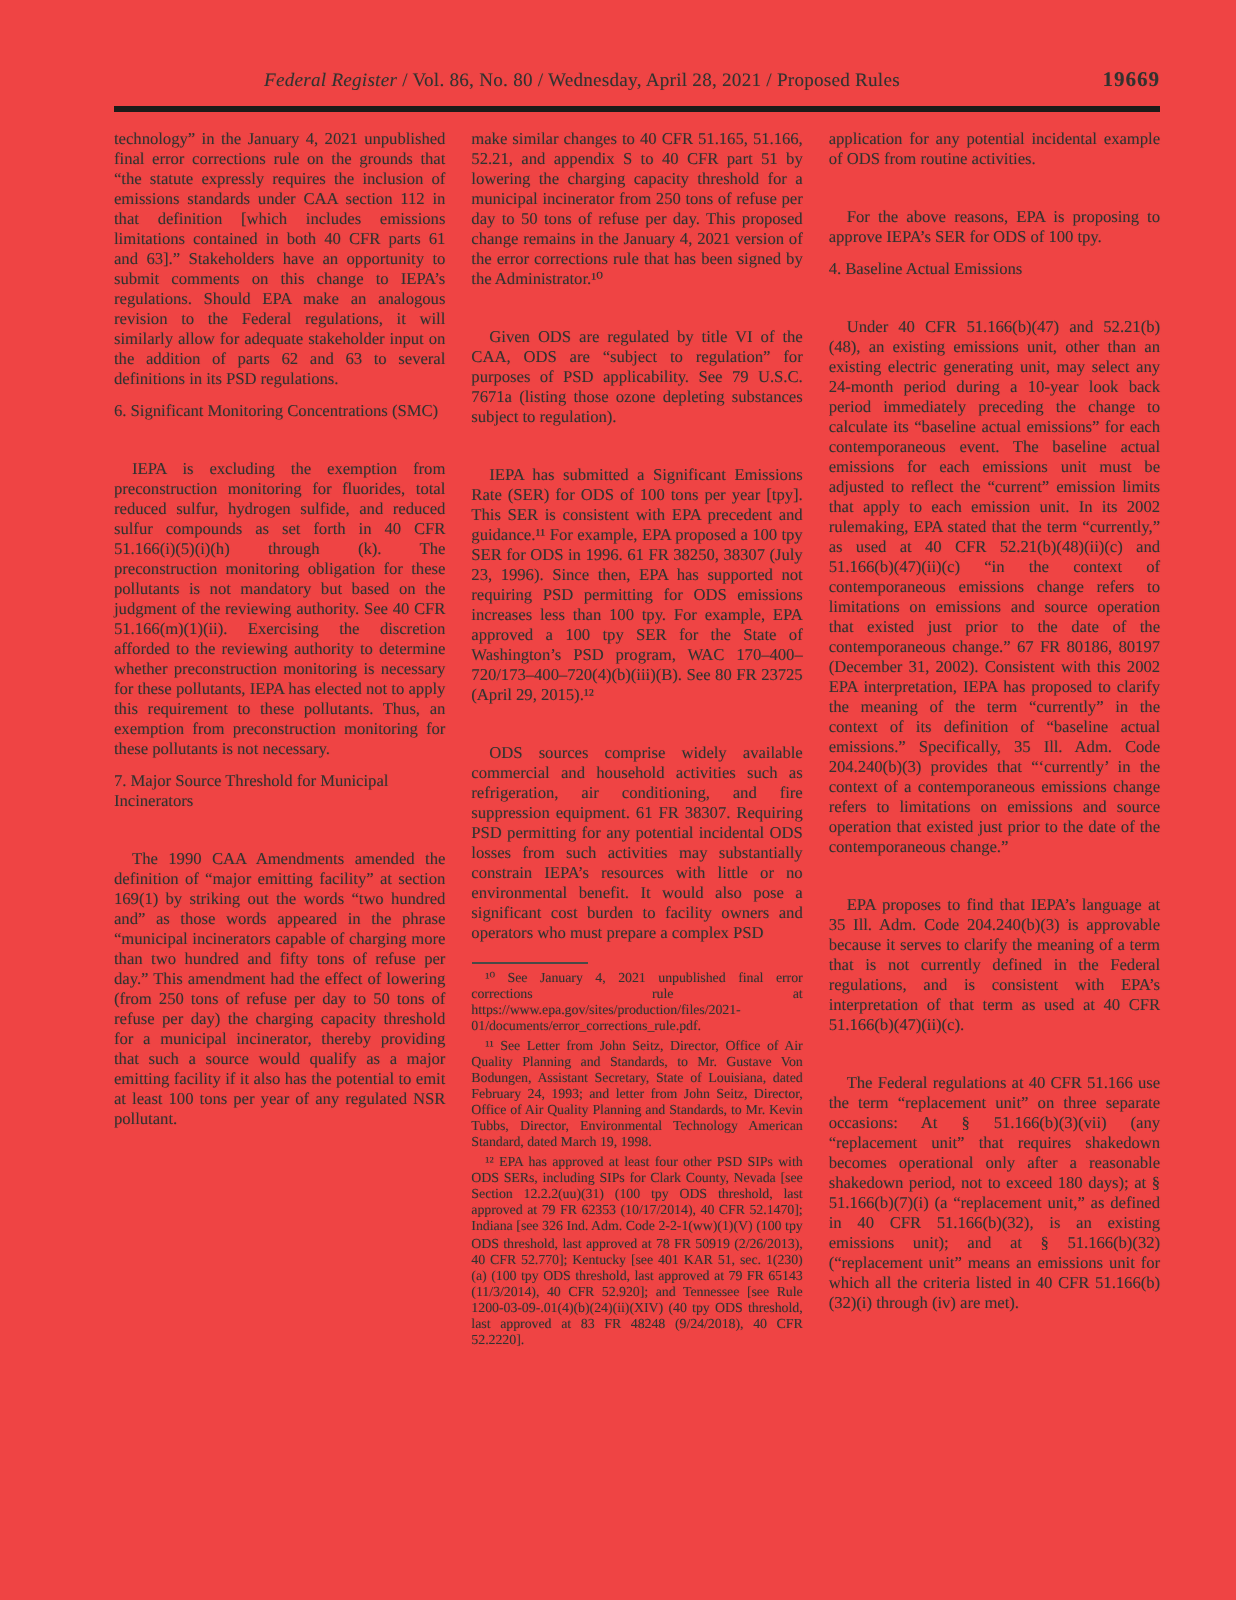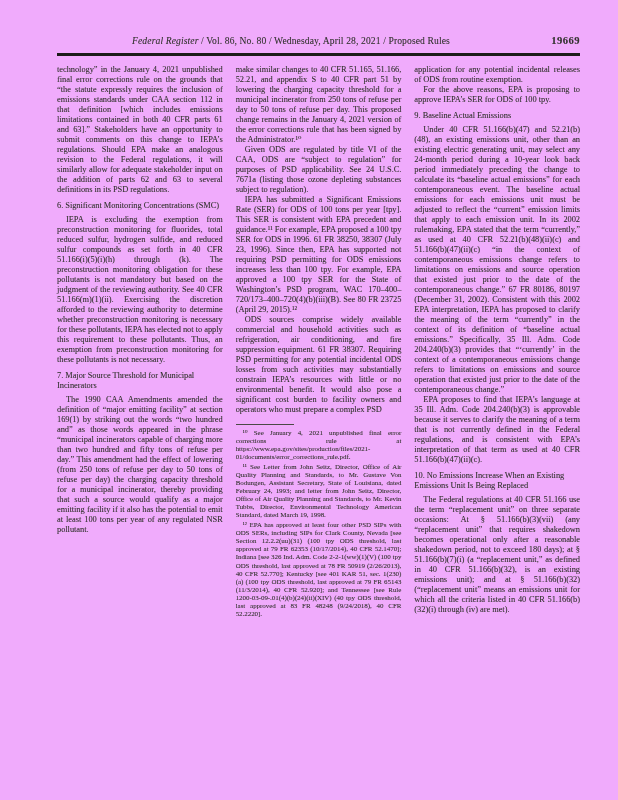--- a/index.html
+++ b/index.html
@@ -4,21 +4,21 @@
 <style>
   html, body { margin: 0; padding: 0; }
   body {
     width: 618px; height: 800px;
     background: #eeeeec;
     font-family: "Liberation Serif", "DejaVu Serif", serif;
   }
   .page {
     position: relative;
     width: 618px; height: 800px;
-    background: #f0abfc;
+    background: #ef4444;
     overflow: hidden;
     color: #33322f;
     text-shadow: 0.2px 0.2px 0.35px rgba(70,68,64,0.35);
   }
   .running-head {
     position: absolute;
     top: 36px; left: 57px; right: 38px;
     height: 14px;
     font-size: 9.5px;
     letter-spacing: 0.15px;
@@ -49,21 +49,21 @@
     display: flex;
     gap: 13px;
   }
   .col { flex: 1 1 0; min-width: 0; }
   .para {
     margin: 0;
     font-size: 8.3px;
     line-height: 10px;
     text-align: justify;
   }
-  .para.ind { text-indent: 9px; }
+  .para.ind { text-indent: 9px; margin-top: 19px; }
   .subhead {
     margin: 6px 0 4px 0;
     font-size: 8.3px;
     line-height: 10px;
     font-weight: normal;
     text-align: left;
   }
   .fnrule {
     width: 58px;
     height: 0;
@@ -95,32 +95,31 @@
   <div class="columns">
     <div class="col">
         <p class="para">technology” in the January 4, 2021 unpublished final error corrections rule on the grounds that “the statute expressly requires the inclusion of emissions standards under CAA section 112 in that definition [which includes emissions limitations contained in both 40 CFR parts 61 and 63].” Stakeholders have an opportunity to submit comments on this change to IEPA’s regulations. Should EPA make an analogous revision to the Federal regulations, it will similarly allow for adequate stakeholder input on the addition of parts 62 and 63 to several definitions in its PSD regulations.</p>
         <h4 class="subhead">6. Significant Monitoring Concentrations (SMC)</h4>
         <p class="para ind">IEPA is excluding the exemption from preconstruction monitoring for fluorides, total reduced sulfur, hydrogen sulfide, and reduced sulfur compounds as set forth in 40 CFR 51.166(i)(5)(i)(h) through (k). The preconstruction monitoring obligation for these pollutants is not mandatory but based on the judgment of the reviewing authority. See 40 CFR 51.166(m)(1)(ii). Exercising the discretion afforded to the reviewing authority to determine whether preconstruction monitoring is necessary for these pollutants, IEPA has elected not to apply this requirement to these pollutants. Thus, an exemption from preconstruction monitoring for these pollutants is not necessary.</p>
         <h4 class="subhead">7. Major Source Threshold for Municipal Incinerators</h4>
         <p class="para ind">The 1990 CAA Amendments amended the definition of “major emitting facility” at section 169(1) by striking out the words “two hundred and” as those words appeared in the phrase “municipal incinerators capable of charging more than two hundred and fifty tons of refuse per day.” This amendment had the effect of lowering (from 250 tons of refuse per day to 50 tons of refuse per day) the charging capacity threshold for a municipal incinerator, thereby providing that such a source would qualify as a major emitting facility if it also has the potential to emit at least 100 tons per year of any regulated NSR pollutant.</p>
       </div>
     <div class="col">
         <p class="para">make similar changes to 40 CFR 51.165, 51.166, 52.21, and appendix S to 40 CFR part 51 by lowering the charging capacity threshold for a municipal incinerator from 250 tons of refuse per day to 50 tons of refuse per day. This proposed change remains in the January 4, 2021 version of the error corrections rule that has been signed by the Administrator.¹⁰</p>
-        <p class="para ind">Given ODS are regulated by title VI of the CAA, ODS are “subject to regulation” for purposes of PSD applicability. See 24 U.S.C. 7671a (listing those ozone depleting substances subject to regulation).</p>
+        <p class="para ind">Given ODS are regulated by title VI of the CAA, ODS are “subject to regulation” for purposes of PSD applicability. See 79 U.S.C. 7671a (listing those ozone depleting substances subject to regulation).</p>
         <p class="para ind">IEPA has submitted a Significant Emissions Rate (SER) for ODS of 100 tons per year [tpy]. This SER is consistent with EPA precedent and guidance.¹¹ For example, EPA proposed a 100 tpy SER for ODS in 1996. 61 FR 38250, 38307 (July 23, 1996). Since then, EPA has supported not requiring PSD permitting for ODS emissions increases less than 100 tpy. For example, EPA approved a 100 tpy SER for the State of Washington’s PSD program, WAC 170–400–720/173–400–720(4)(b)(iii)(B). See 80 FR 23725 (April 29, 2015).¹²</p>
         <p class="para ind">ODS sources comprise widely available commercial and household activities such as refrigeration, air conditioning, and fire suppression equipment. 61 FR 38307. Requiring PSD permitting for any potential incidental ODS losses from such activities may substantially constrain IEPA’s resources with little or no environmental benefit. It would also pose a significant cost burden to facility owners and operators who must prepare a complex PSD</p>
         <div class="fnrule"></div>
         <p class="footnote">¹⁰ See January 4, 2021 unpublished final error corrections rule at https://www.epa.gov/sites/production/files/2021-01/documents/error_corrections_rule.pdf.</p>
         <p class="footnote">¹¹ See Letter from John Seitz, Director, Office of Air Quality Planning and Standards, to Mr. Gustave Von Bodungen, Assistant Secretary, State of Louisiana, dated February 24, 1993; and letter from John Seitz, Director, Office of Air Quality Planning and Standards, to Mr. Kevin Tubbs, Director, Environmental Technology American Standard, dated March 19, 1998.</p>
         <p class="footnote">¹² EPA has approved at least four other PSD SIPs with ODS SERs, including SIPs for Clark County, Nevada [see Section 12.2.2(uu)(31) (100 tpy ODS threshold, last approved at 79 FR 62353 (10/17/2014), 40 CFR 52.1470]; Indiana [see 326 Ind. Adm. Code 2-2-1(ww)(1)(V) (100 tpy ODS threshold, last approved at 78 FR 50919 (2/26/2013), 40 CFR 52.770]; Kentucky [see 401 KAR 51, sec. 1(230)(a) (100 tpy ODS threshold, last approved at 79 FR 65143 (11/3/2014), 40 CFR 52.920]; and Tennessee [see Rule 1200-03-09-.01(4)(b)(24)(ii)(XIV) (40 tpy ODS threshold, last approved at 83 FR 48248 (9/24/2018), 40 CFR 52.2220].</p>
       </div>
     <div class="col">
-        <p class="para">application for any potential incidental releases of ODS from routine exemption.</p>
+        <p class="para">application for any potential incidental example of ODS from routine activities.</p>
         <p class="para ind">For the above reasons, EPA is proposing to approve IEPA’s SER for ODS of 100 tpy.</p>
-        <h4 class="subhead">9. Baseline Actual Emissions</h4>
+        <h4 class="subhead">4. Baseline Actual Emissions</h4>
         <p class="para ind">Under 40 CFR 51.166(b)(47) and 52.21(b)(48), an existing emissions unit, other than an existing electric generating unit, may select any 24-month period during a 10-year look back period immediately preceding the change to calculate its “baseline actual emissions” for each contemporaneous event. The baseline actual emissions for each emissions unit must be adjusted to reflect the “current” emission limits that apply to each emission unit. In its 2002 rulemaking, EPA stated that the term “currently,” as used at 40 CFR 52.21(b)(48)(ii)(c) and 51.166(b)(47)(ii)(c) “in the context of contemporaneous emissions change refers to limitations on emissions and source operation that existed just prior to the date of the contemporaneous change.” 67 FR 80186, 80197 (December 31, 2002). Consistent with this 2002 EPA interpretation, IEPA has proposed to clarify the meaning of the term “currently” in the context of its definition of “baseline actual emissions.” Specifically, 35 Ill. Adm. Code 204.240(b)(3) provides that “‘currently’ in the context of a contemporaneous emissions change refers to limitations on emissions and source operation that existed just prior to the date of the contemporaneous change.”</p>
         <p class="para ind">EPA proposes to find that IEPA’s language at 35 Ill. Adm. Code 204.240(b)(3) is approvable because it serves to clarify the meaning of a term that is not currently defined in the Federal regulations, and is consistent with EPA’s interpretation of that term as used at 40 CFR 51.166(b)(47)(ii)(c).</p>
-        <h4 class="subhead">10. No Emissions Increase When an Existing Emissions Unit Is Being Replaced</h4>
         <p class="para ind">The Federal regulations at 40 CFR 51.166 use the term “replacement unit” on three separate occasions: At § 51.166(b)(3)(vii) (any “replacement unit” that requires shakedown becomes operational only after a reasonable shakedown period, not to exceed 180 days); at § 51.166(b)(7)(i) (a “replacement unit,” as defined in 40 CFR 51.166(b)(32), is an existing emissions unit); and at § 51.166(b)(32) (“replacement unit” means an emissions unit for which all the criteria listed in 40 CFR 51.166(b)(32)(i) through (iv) are met).</p>
       </div>
   </div>
 
 </div>
 
 </body></html>

